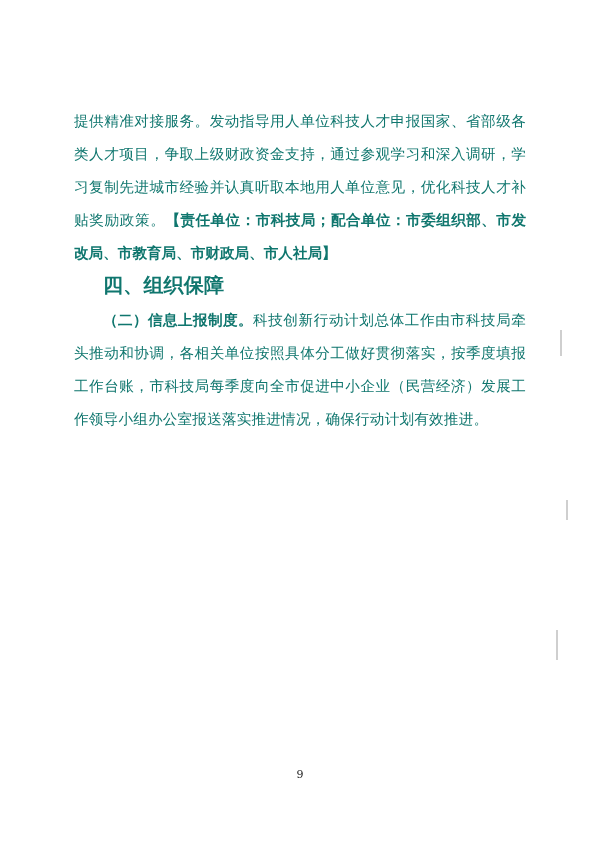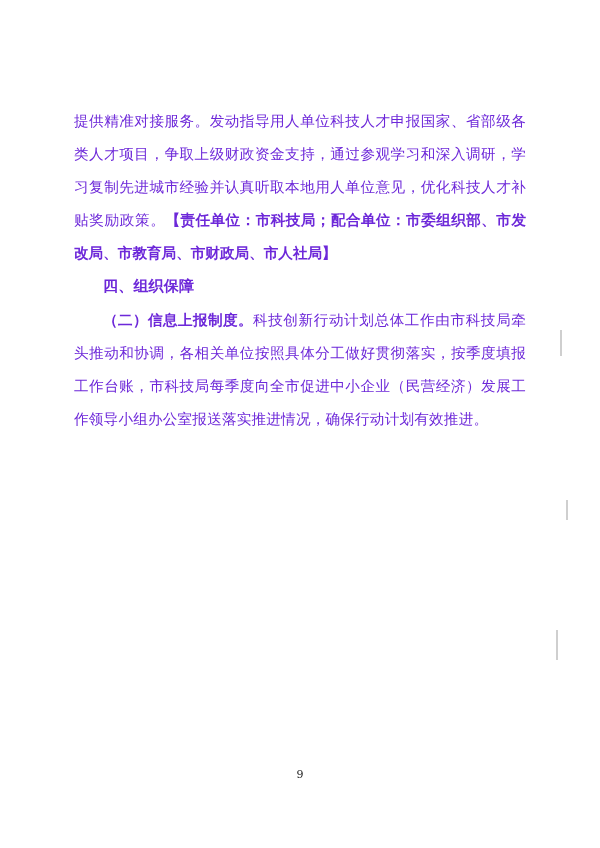--- a/index.html
+++ b/index.html
@@ -24,38 +24,38 @@
   .content {
     position: absolute;
     left: 74px;
     top: 104px;
     width: 452px;
   }
   p {
     margin: 0 0 0 0;
     font-size: 14.6px;
     line-height: 33px;
-    color: #6d28d9;
+    color: #0f766e;
     text-align: justify;
     text-justify: inter-ideograph;
     letter-spacing: 0.2px;
     font-family: "DejaVu Serif", "Liberation Serif", serif;
   }
   p.indent {
     text-indent: 29px;
   }
   .bold {
     font-weight: bold;
     font-family: "DejaVu Sans", "Liberation Sans", sans-serif;
     letter-spacing: 0;
   }
   .heading {
     font-weight: bold;
     font-family: "DejaVu Sans", "Liberation Sans", sans-serif;
-    font-size: 15px;
+    font-size: 20px;
   }
   .page-number {
     position: absolute;
     left: 0;
     right: 0;
     top: 768px;
     text-align: center;
     font-size: 11px;
     color: #222222;
     font-family: "DejaVu Serif", "Liberation Serif", serif;

